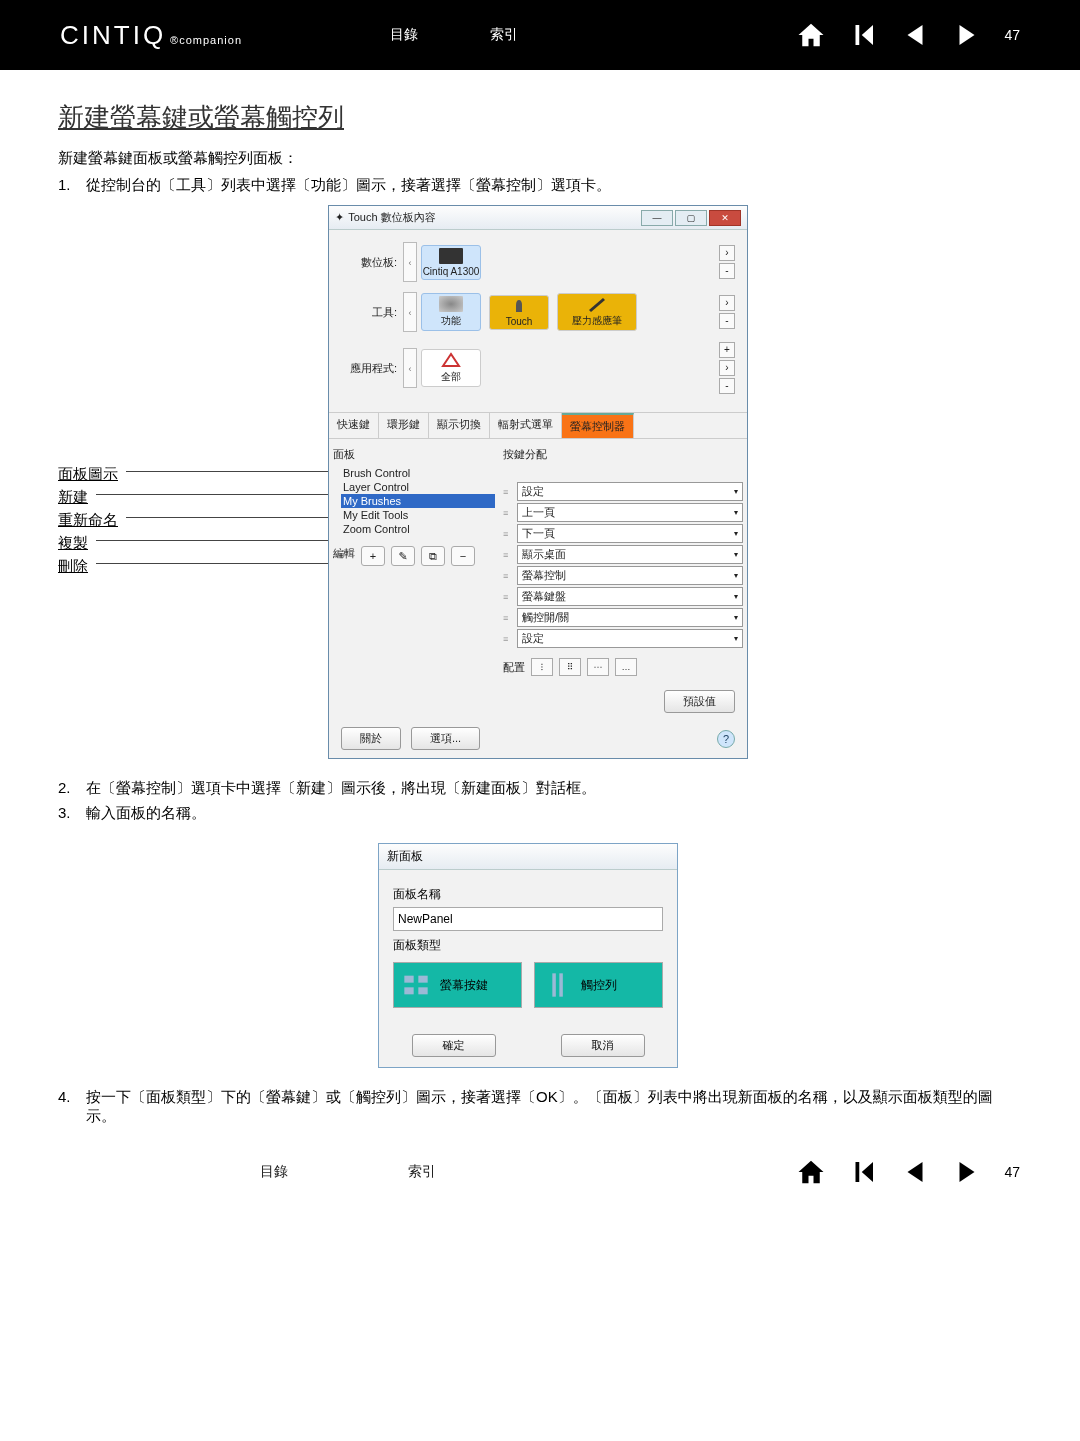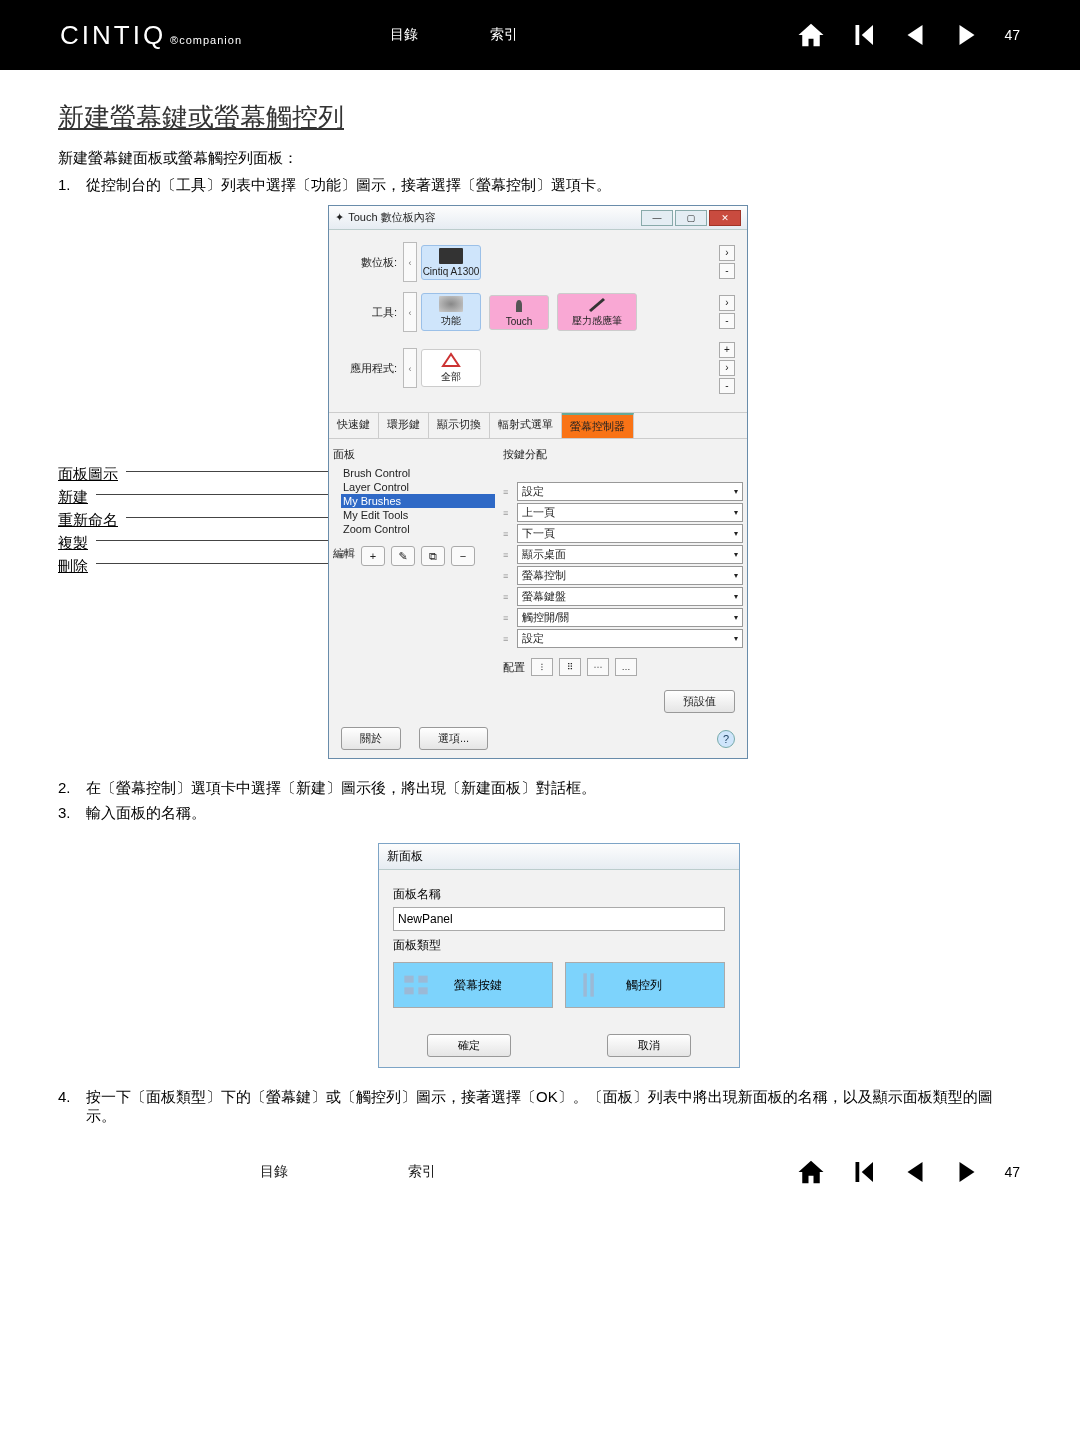--- a/index.html
+++ b/index.html
@@ -29,21 +29,21 @@
   .titlebar { height:24px; display:flex; align-items:center; background:linear-gradient(#fdfdfd,#e6ecf2); border-bottom:1px solid #bcc; padding:0 6px; }
   .titlebar-text { flex:1; }
   .winbtn { width:32px; height:16px; margin-left:2px; border:1px solid #8aa; font-size:9px; text-align:center; line-height:14px; }
   .closew { background:#c94b3f; color:#fff; border-color:#a03428;}
   .minw,.maxw { background:#e4edf3; }
   .win-body { padding:8px 12px; }
   .row { display:flex; align-items:center; margin:4px 0 10px 0; }
   .row-label { width:56px; text-align:right; margin-right:6px; }
   .scroll-l,.scroll-r { width:14px; height:40px; border:1px solid #bbb; background:#fafafa; text-align:center; line-height:40px; font-size:9px; color:#777;}
   .dev-box { width:60px; text-align:center; border:1px solid #9bc0e8; border-radius:3px; background:#cfe5fb; margin:0 4px; padding:2px 0; display:flex; flex-direction:column; align-items:center; }
-  .dev-box.plain { background:#f9a8d4; border-color:#ccc; }
+  .dev-box.plain { background:#eab308; border-color:#ccc; }
   .dev-ico { width:24px; height:16px; background:#333; margin-bottom:2px; border-radius:1px;}
   .dev-ico.pen { background:none; }
   .dev-ico.pen svg{width:24px;height:16px;}
   .dev-lbl { font-size:10px; }
   .row-right { margin-left:auto; display:flex; flex-direction:column; gap:2px;}
   .tinybtn { width:16px; height:16px; border:1px solid #aaa; background:#fafafa; font-size:10px; text-align:center; line-height:14px;}
   .tabs-row { border-top:1px solid #ccc; border-bottom:1px solid #ccc; padding:0; display:flex; }
   .tab { padding:4px 8px; border-right:1px solid #ccc; font-size:11px; background:#f2f2f2;}
   .tab.active { background:#f97316; border-top:2px solid #6a9; }
   .panel-area { display:flex; padding:8px 4px; }
@@ -57,30 +57,30 @@
   .assign-row { display:flex; align-items:center; margin:2px 0; }
   .handle { width:14px; font-size:9px; color:#999; }
   .dd { flex:1; border:1px solid #999; background:#fff; padding:1px 4px; display:flex; justify-content:space-between; align-items:center; font-size:11px;}
   .dd .caret { font-size:8px; }
   .edit-row { display:flex; gap:6px; margin-top:10px;}
   .edit-btn { width:24px; height:20px; border:1px solid #aaa; border-radius:3px; background:#fafafa; font-size:11px; text-align:center; line-height:18px;}
   .layout-row { display:flex; align-items:center; gap:6px; }
   .lay-btn { width:22px; height:18px; border:1px solid #aaa; background:#fafafa; font-size:9px; text-align:center; line-height:16px;}
   .bottom-row { display:flex; justify-content:flex-end; padding:6px 12px; }
   .wbtn { border:1px solid #999; background:linear-gradient(#fff,#e5e5e5); padding:3px 18px; font-size:11px; border-radius:3px; }
-  .footer-row { display:flex; align-items:center; padding:8px 12px; gap:18px;}
+  .footer-row { display:flex; align-items:center; padding:8px 12px; gap:10px;}
   .help-ico { width:18px; height:18px; margin-left:auto; border-radius:50%; background:#cfe5fb; border:1px solid #7aa; text-align:center; font-size:11px; color:#246; line-height:16px;}
   
-  .dlg { width:362px; border:1px solid #7da4c6; background:#f2f2f2; font-size:12px; margin:20px auto 20px 320px;}
+  .dlg { width:300px; border:1px solid #7da4c6; background:#f2f2f2; font-size:12px; margin:20px auto 20px 320px;}
   .dlg-title { background:linear-gradient(#fdfdfd,#e6ecf2); border-bottom:1px solid #bcc; padding:4px 8px; font-size:12px;}
   .dlg-body { padding:10px 14px; }
   .dlg-lbl { font-size:12px; margin:6px 0 4px 0;}
   .dlg-input { width:100%; border:1px solid #aaa; background:#fff; padding:4px 4px; font-size:12px;}
   .type-row { display:flex; gap:12px; margin:8px 0 16px 0;}
-  .type-box { flex:1; border:1px solid #aaa; background:#7dd3fc; padding:8px; display:flex; align-items:center; gap:24px; font-size:12px;}
+  .type-box { flex:1; border:1px solid #aaa; background:#14b8a6; padding:8px; display:flex; align-items:center; gap:10px; font-size:12px;}
   .type-ico { width:28px; height:28px; }
   .dlg-btn-row { display:flex; justify-content:space-around; padding-bottom:10px;}
   
   .foot-nav { height:60px; display:flex; align-items:center; padding:0 60px; }
   .foot-link { font-size:14px; color:#222; margin-right:120px;}
   .foot-icons { margin-left:auto; display:flex; align-items:center; gap:22px;}
   .foot-icons svg { fill:#000; }
   .foot-num { font-size:14px; }
 </style>
 </head>

